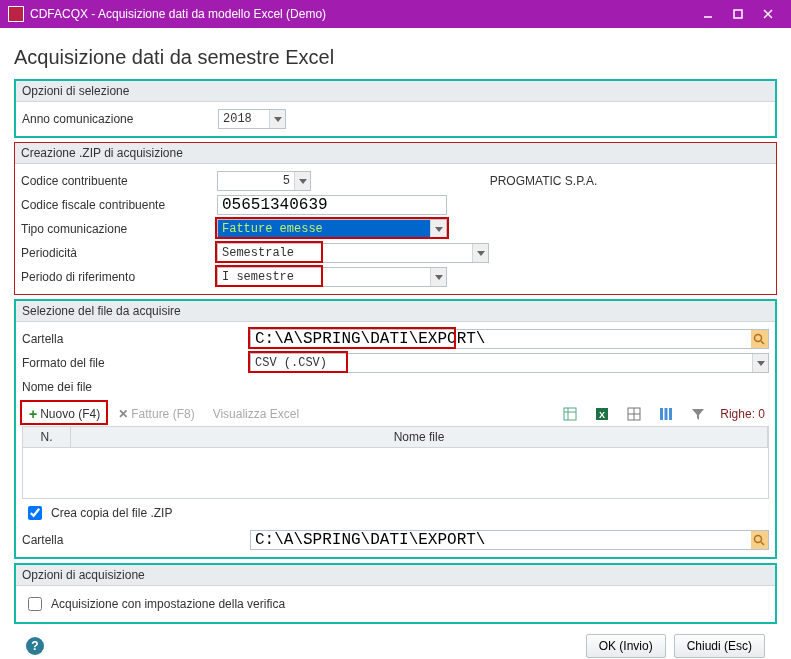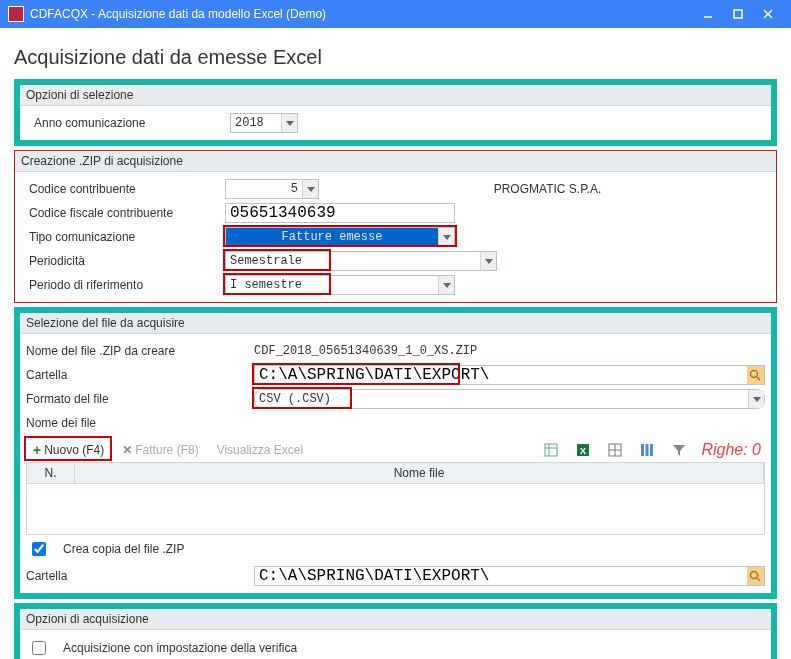--- a/index.html
+++ b/index.html
@@ -1,68 +1,68 @@
 <!DOCTYPE html>
 <html><head>
 <meta charset="utf-8">
 <style>
   * { box-sizing: border-box; }
   html, body { margin: 0; padding: 0; font-family: "Segoe UI", Tahoma, sans-serif; font-size: 12px; color: #333; }
   body { background: #fff; width: 791px; height: 659px; overflow: hidden; }
 
   
-  .titlebar { background: #3b82f6; color: #fff; height: 28px; display: flex; align-items: center; padding: 0 8px; }
+  .titlebar { background: #a21caf; color: #fff; height: 28px; display: flex; align-items: center; padding: 0 8px; }
   .titlebar .app-icon { width: 16px; height: 16px; background: #b24; border: 1px solid #fff; margin-right: 6px; }
   .titlebar .title { flex: 1; font-size: 12px; }
   .titlebar .winbtn { width: 30px; height: 20px; display: flex; align-items: center; justify-content: center; cursor: pointer; }
   .titlebar .winbtn svg { width: 12px; height: 12px; }
 
   .content { padding: 12px 14px 4px 14px; }
   .page-title { font-size: 20px; color: #333; margin: 6px 0 10px 0; }
 
-  .groupbox { border: 6px solid #14b8a6; margin-bottom: 4px; }
+  .groupbox { border: 2px solid #14b8a6; margin-bottom: 4px; }
   .groupbox.active { border: 1px solid #b91c1c; }
   .groupbox .gb-head { background: #e8ecef; padding: 3px 6px; font-size: 12px; color: #333; border-bottom: 1px solid #d0d6da; }
   .groupbox .gb-body { padding: 4px 6px; }
 
   .row { display: flex; align-items: center; gap: 6px; margin: 2px 0; min-height: 22px; }
   .lbl { color: #333; }
-  .lbl.w1 { width: 190px; margin-left: 8px; }
+  .lbl.w1 { width: 190px; }
   .lbl.w2 { width: 210px; }
 
   .combo, .textbox { border: 1px solid #b8c4cc; background: #fff; height: 20px; display: flex; align-items: center; position: relative; }
   .combo .combo-text { flex: 1; padding: 0 4px; font-family: "Courier New", monospace; font-size: 12px; text-align: left; }
   .combo .combo-text.right { text-align: right; }
   .combo .combo-btn { width: 16px; height: 100%; background: #efefef; border-left: 1px solid #d0d6da; display: flex; align-items: center; justify-content: center; }
   .combo .combo-btn svg { width: 8px; height: 8px; }
 
   .combo.selected { background: #0066cc; }
-  .combo.selected .combo-text { color: #e5e5e5; background: #0066cc; text-align: center; }
+  .combo.selected .combo-text { color: #bef264; background: #0066cc; }
 
   .textbox input { border: none; outline: none; width: 100%; height: 100%; padding: 0 4px; font-family: "Courier New", monospace; font-size: 16px; }
   .textbox .browse-btn { width: 18px; height: 100%; background: #f6d08a; border-left: none; display: flex; align-items: center; justify-content: center; }
 
   .static-text { font-family: sans-serif; font-size: 12px; color: #333; padding: 0 4px; }
   .mono { font-family: "Courier New", monospace; }
 
   .toolbar { display: flex; align-items: center; gap: 4px; padding: 2px 0; border-bottom: 1px solid #d0d6da; margin-top: 4px; }
   .tbtn { display: flex; align-items: center; gap: 3px; padding: 2px 6px; border: 1px solid transparent; cursor: pointer; font-size: 12px; color: #333; }
   .tbtn.disabled { color: #aaa; cursor: default; }
   .tbtn .ticon { width: 14px; height: 14px; }
   .tspacer { flex: 1; }
-  .righe-label { font-size: 16px; color: #ef4444; padding: 0 4px; font-style: italic; }
+  .righe-label { font-size: 12px; color: #7f1d1d; padding: 0 4px; }
 
   .grid { border: 1px solid #d0d6da; border-top: none; }
   .grid-head { display: flex; background: #eef1f3; border-bottom: 1px solid #d0d6da; }
   .grid-head .gh { padding: 3px 6px; border-right: 1px solid #d0d6da; font-size: 12px; text-align: center; }
   .gh-n { width: 48px; }
   .gh-nome { flex: 1; }
   .grid-body { height: 50px; background: #fff; }
 
-  .checkbox-row { display: flex; align-items: center; gap: 14px; padding: 4px 2px; }
+  .checkbox-row { display: flex; align-items: center; gap: 6px; padding: 4px 2px; }
   .checkbox-row input[type=checkbox] { width: 14px; height: 14px; }
 
   .footer-bar { display: flex; align-items: center; gap: 8px; padding: 6px 12px; }
   .help-icon { width: 18px; height: 18px; border-radius: 50%; background: #2b7c94; color: #fff; display: flex; align-items: center; justify-content: center; font-weight: bold; font-size: 12px; }
   .footer-spacer { flex: 1; }
   .btn { border: 1px solid #b8c4cc; background: linear-gradient(#fdfdfd, #e8ecef); padding: 4px 12px; cursor: pointer; font-size: 12px; border-radius: 2px; }
 
   .icon-plus { color: #2a8a2a; font-weight: bold; font-size: 14px; line-height: 14px; }
   .icon-x { color: #888; font-weight: bold; font-size: 12px; }
 
@@ -87,21 +87,21 @@
   </div>
   <div class="winbtn">
     <svg viewBox="0 0 12 12">
         <line x1="2" y1="2" x2="10" y2="10" stroke="#fff" stroke-width="1.5"></line>
         <line x1="10" y1="2" x2="2" y2="10" stroke="#fff" stroke-width="1.5"></line>
       </svg>
   </div>
 </div>
 
 <div class="content">
-  <div class="page-title">Acquisizione dati da emesse Excel</div>
+  <div class="page-title">Acquisizione dati da semestre Excel</div>
 
   <div class="groupbox">
     <div class="gb-head">Opzioni di selezione</div>
     <div class="gb-body">
       <div class="row">
         <div class="lbl w1">Anno comunicazione</div>
         <div class="combo" style="width:68px;">
           <span class="combo-text mono">2018</span>
           <div class="combo-btn">
               <svg viewBox="0 0 8 8">
@@ -169,40 +169,36 @@
             </div>
           <div class="red-overlay" style="left:-3px; top:-3px; width:108px; height:22px;"></div>
         </div>
       </div>
     </div>
   </div>
 
   <div class="groupbox">
     <div class="gb-head">Selezione del file da acquisire</div>
     <div class="gb-body">
-      <div class="row">
-        <div class="lbl w2">Nome del file .ZIP da creare</div>
-        <div class="static-text mono" style="padding-left:12px;">CDF_2018_05651340639_1_0_XS.ZIP</div>
-      </div>
       <div class="row rel">
         <div class="lbl w2">Cartella</div>
         <div class="textbox rel" style="flex:1; margin-left:12px;">
           <input type="text" value="C:\A\SPRING\DATI\EXPORT\" style="">
           <div class="browse-btn">
             <svg width="12" height="12" viewBox="0 0 12 12">
                 <circle cx="5" cy="5" r="3.5" stroke="#b46f1a" fill="none" stroke-width="1.5"></circle>
                 <line x1="8" y1="8" x2="11" y2="11" stroke="#b46f1a" stroke-width="1.5"></line>
               </svg>
           </div>
           <div class="red-overlay" style="left:-3px; top:-3px; width:208px; height:22px;"></div>
         </div>
       </div>
       <div class="row rel">
         <div class="lbl w2">Formato del file</div>
-        <div class="combo rel" style="flex:1; margin-left:12px;border-radius:8px;">
+        <div class="combo rel" style="flex:1; margin-left:12px;">
           <span class="combo-text mono">CSV (.CSV)</span>
           <div class="combo-btn">
               <svg viewBox="0 0 8 8">
                 <polygon points="0,2 8,2 4,7" fill="#666"></polygon>
               </svg>
             </div>
           <div class="red-overlay" style="left:-3px; top:-3px; width:100px; height:22px;"></div>
         </div>
       </div>
       <div class="row">

